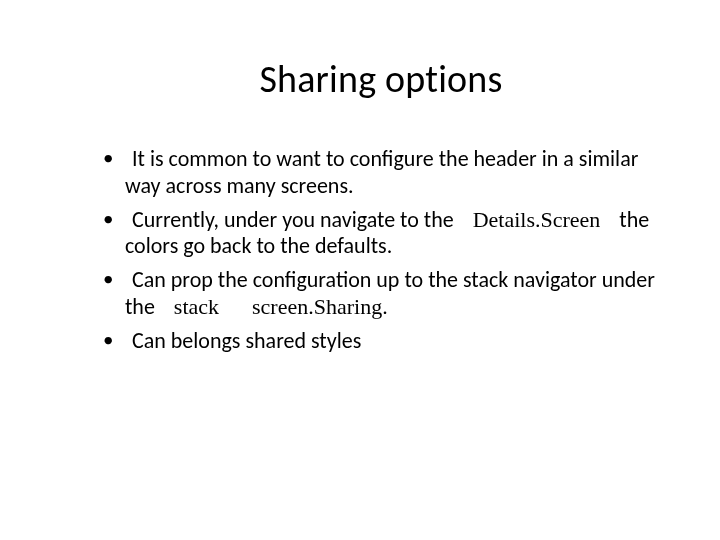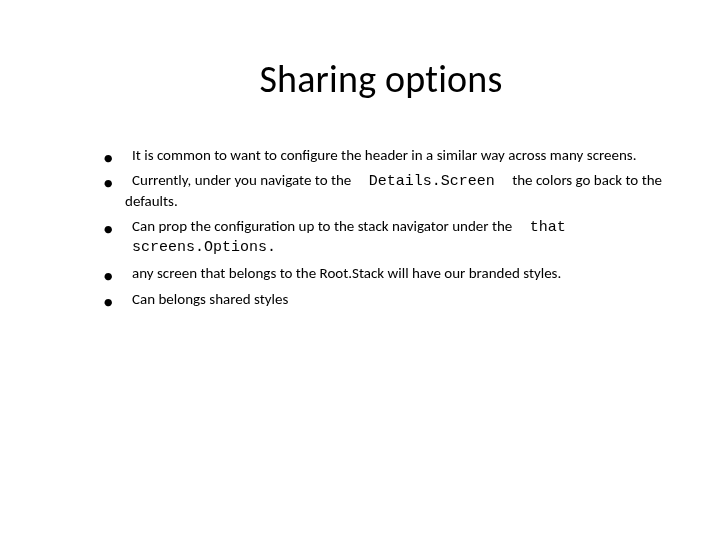--- a/index.html
+++ b/index.html
@@ -21,53 +21,50 @@
       font-weight: 400;
       margin-bottom: 44px;
       letter-spacing: 0.2px;
     }
     ul.bullets {
       list-style: none;
       padding-left: 16px;
     }
     ul.bullets li {
       position: relative;
-      font-size: 15px;
+      font-size: 22px;
       line-height: 1.22;
       padding-left: 22px;
       margin-bottom: 4px;
     }
     ul.bullets li::before {
       content: "•";
       position: absolute;
       left: 0;
       top: 0;
       font-size: 21px;
       line-height: 1.22;
     }
     .code {
-      font-family: Liberation Mono, monospace;
+      font-family: Liberation Serif, serif;
     }
   </style>
 </head>
 <body>
 
 <div class="slide">
   <h1 class="title">Sharing options</h1>
 
   <ul class="bullets">
     <li>
       <span>It is common to want to configure the header in a similar way across many screens.</span>
     </li>
     <li>
       <span>Currently, under you navigate to the </span><span class="code">Details.Screen</span><span> the colors go back to the defaults.</span>
     </li>
     <li>
-      <span>Can prop the configuration up to the stack navigator under the </span><span class="code">that</span><span> </span><span class="code">screens.Options.</span>
-    </li>
-    <li>
-      <span>any screen that belongs to the Root.Stack will have our branded styles.</span>
+      <span>Can prop the configuration up to the stack navigator under the </span><span class="code">stack</span><span> </span><span class="code">screen.Sharing.</span>
     </li>
     <li>
       <span>Can belongs shared styles</span>
     </li>
   </ul>
 </div>
 
 </body></html>

